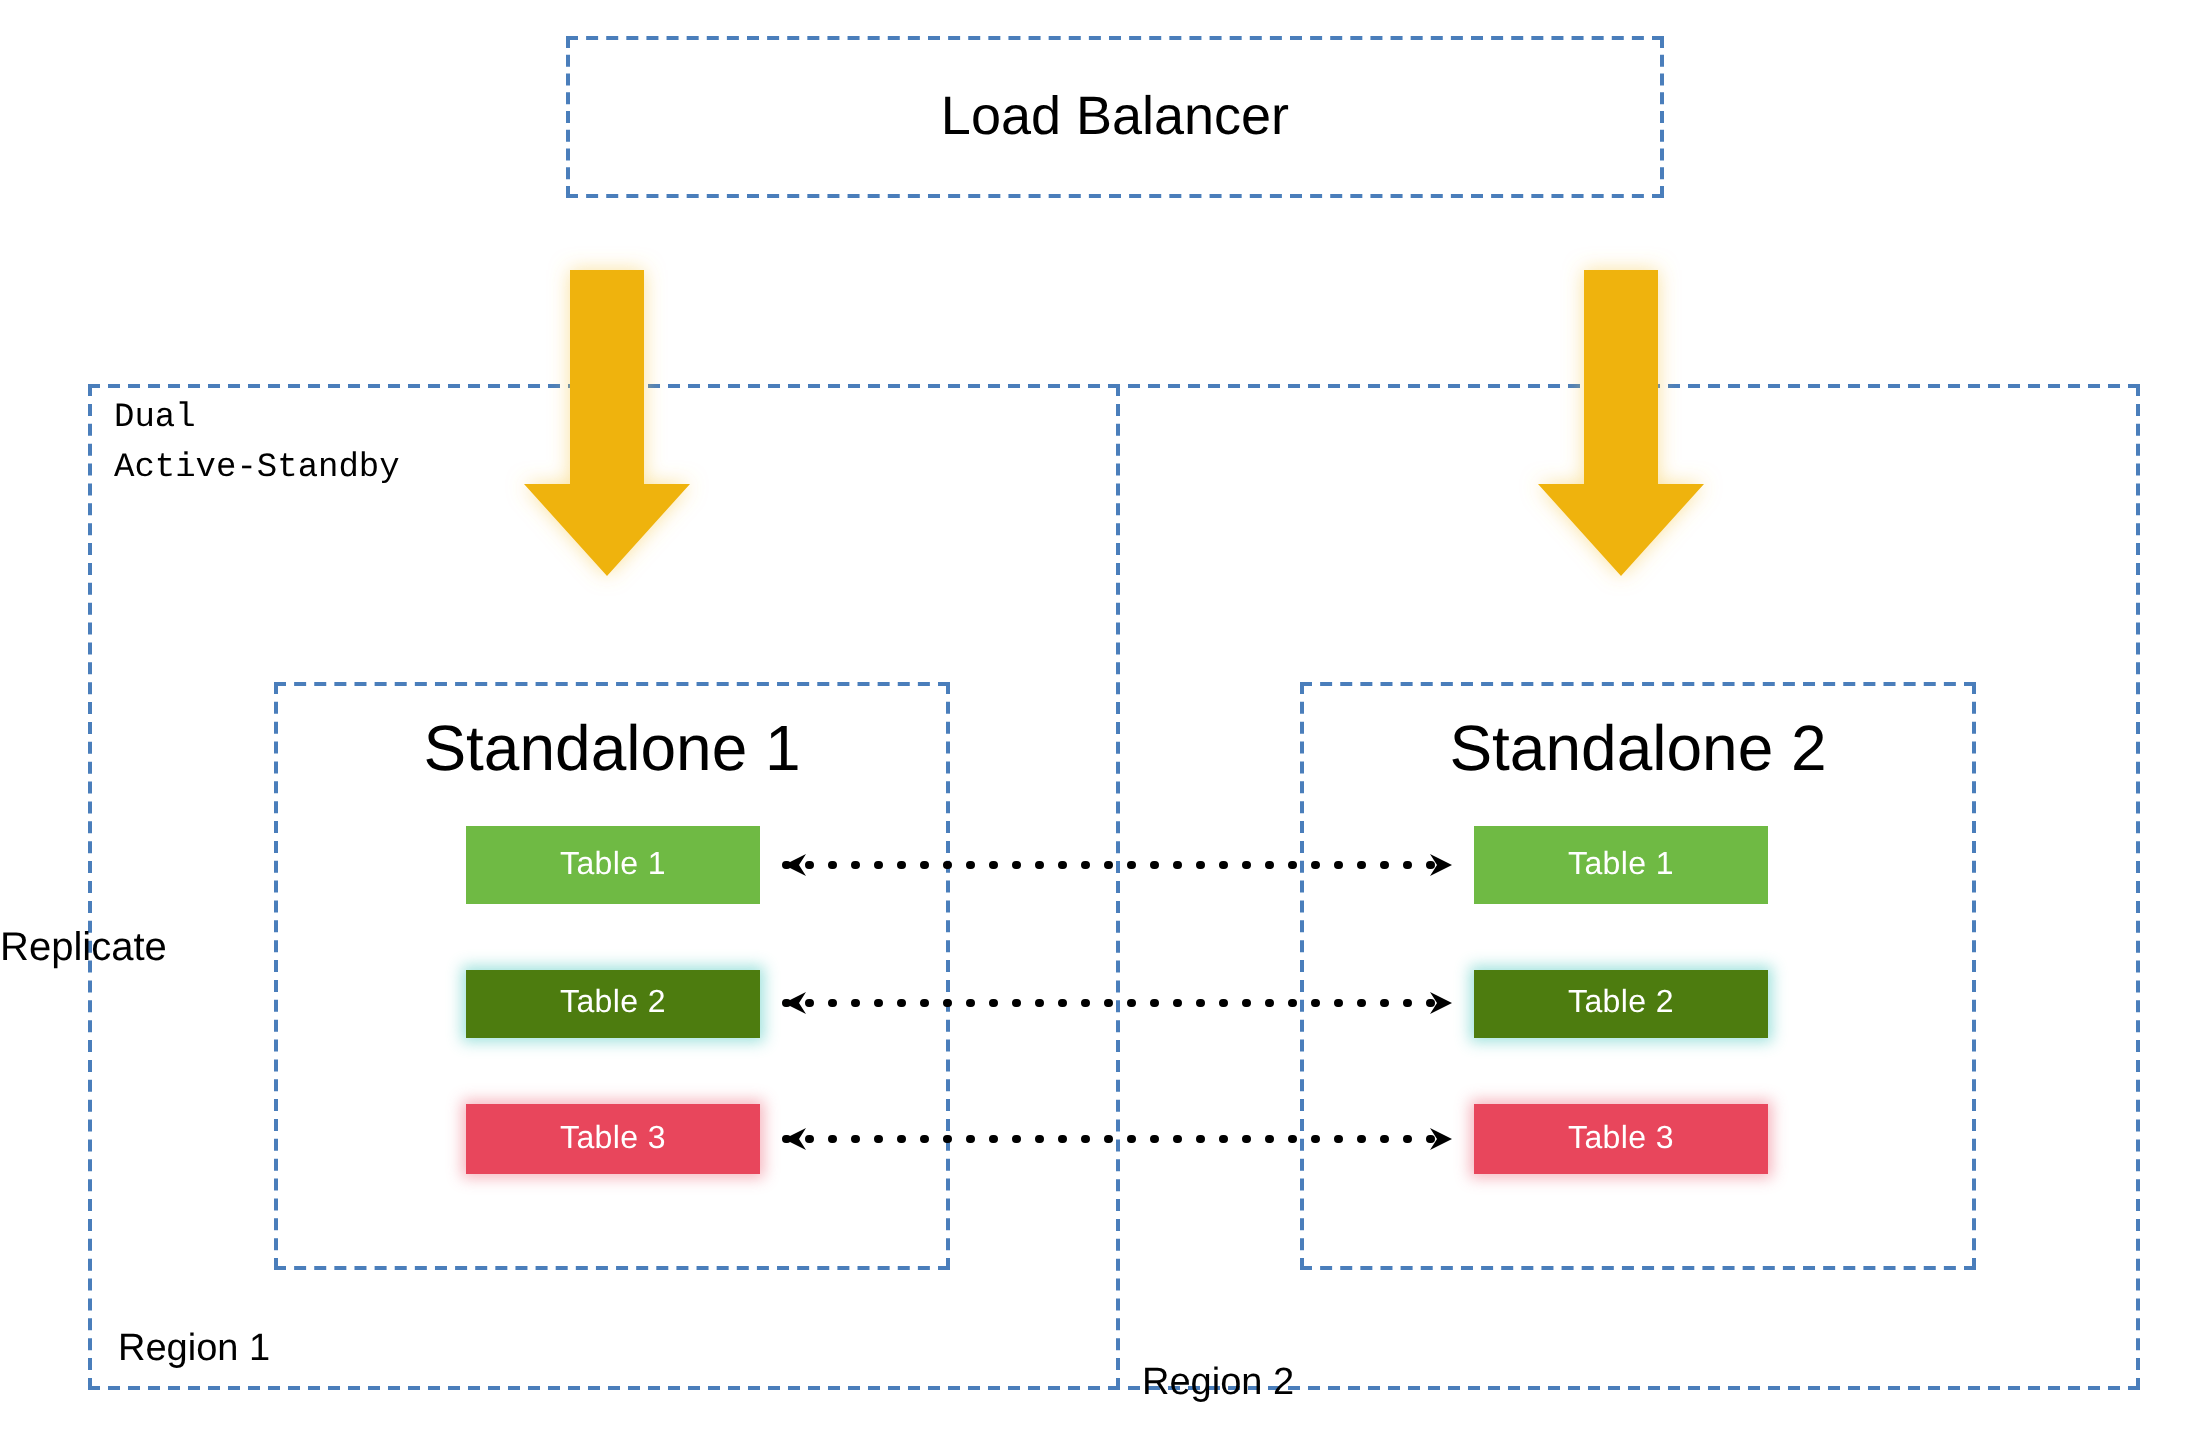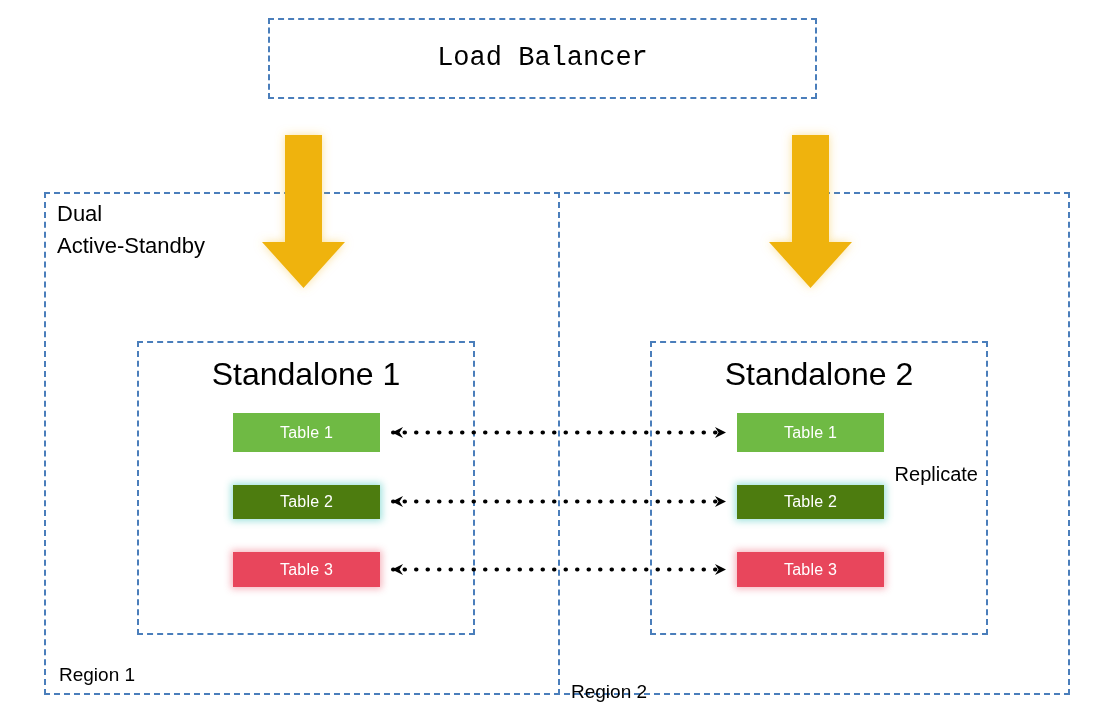--- a/index.html
+++ b/index.html
@@ -21,25 +21,24 @@
 
   
   .dashed-box {
     position: absolute;
     border: 2px dashed #4a7ebb;
     box-sizing: border-box;
     background: transparent;
   }
 
   #load-balancer {
-    left: 268px;
+    left: 283px;
     top: 18px;
     width: 549px;
     height: 81px;
-    font-family: Liberation Mono, monospace;
   }
   #load-balancer .lb-label {
     position: absolute;
     left: 0;
     right: 0;
     top: 50%;
     transform: translateY(-50%);
     text-align: center;
     font-size: 27px;
     line-height: 1.1;
@@ -60,24 +59,25 @@
     width: 0;
     height: 503px;
     border-left: 2px dashed #4a7ebb;
     box-sizing: border-box;
   }
 
   .dual-label {
     position: absolute;
     left: 57px;
     top: 198px;
-    font-size: 22px;
+    font-size: 17px;
     line-height: 1.45;
     color: #000;
     white-space: pre-line;
+    font-family: Liberation Mono, monospace;
   }
 
   .region-label {
     position: absolute;
     font-size: 19px;
     line-height: 1;
     color: #000;
   }
   #region-1-label { left: 59px; top: 665px; }
   #region-2-label { left: 571px; top: 682px; }
@@ -139,21 +139,21 @@
     width: 1094px;
     height: 726px;
     pointer-events: none;
   }
 
   .replicate-label {
     position: absolute;
     left: 0;
     width: 978px;
     top: 464px;
-    text-align: right;
+    text-align: left;
     font-size: 20px;
     line-height: 1;
     color: #000;
   }
 </style>
 </head>
 <body>
 
 <div id="canvas">
 

